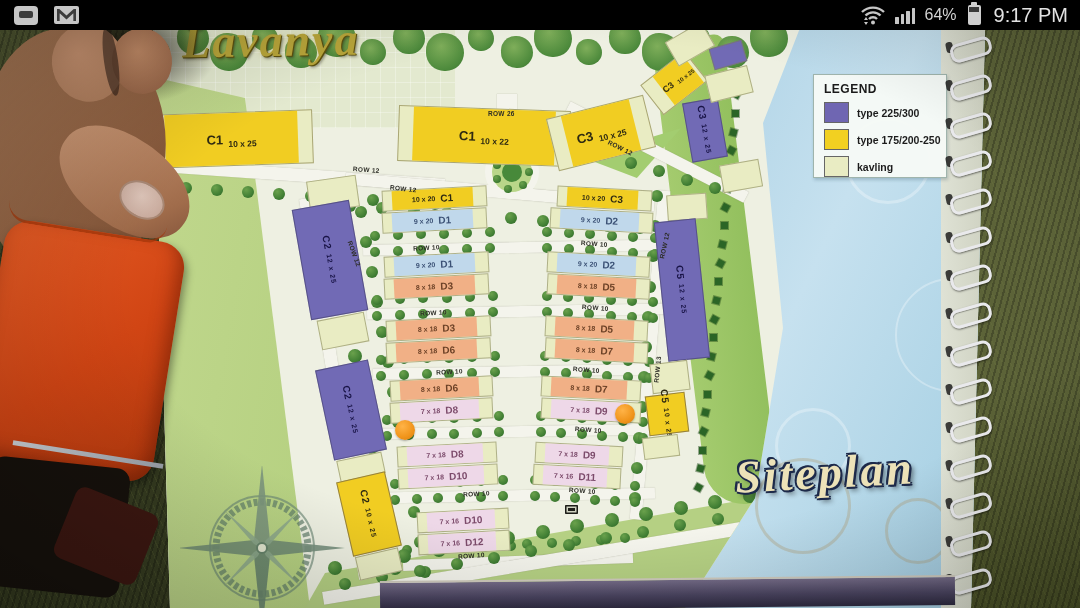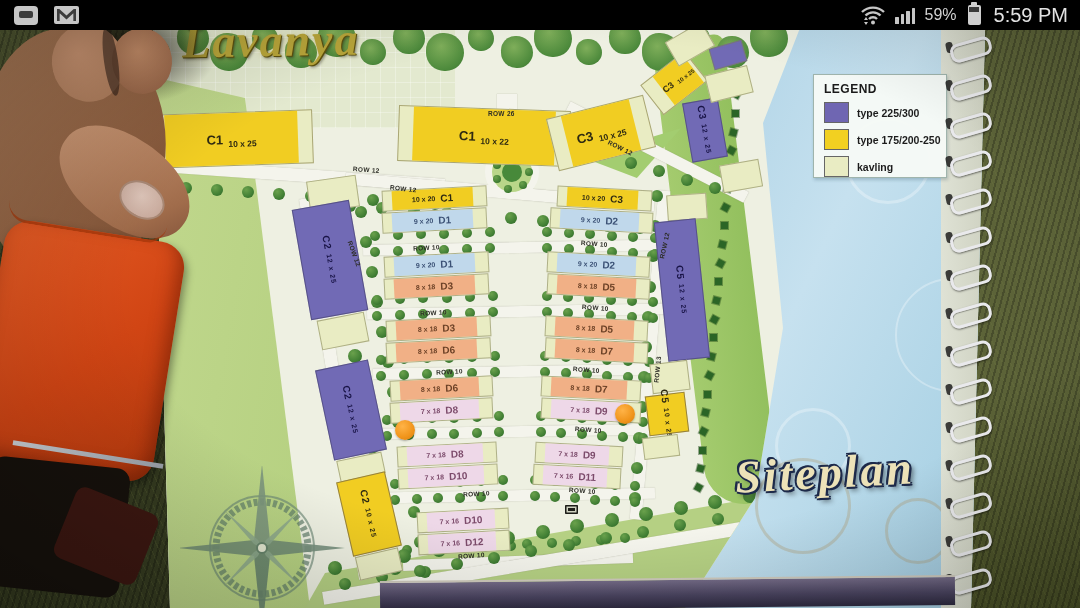--- a/index.html
+++ b/index.html
@@ -778,18 +778,18 @@
         <circle cx="13" cy="19.5" r="2" fill="#c6c6c6"></circle>
         <polygon points="4,17 8,17 6,14" fill="#c6c6c6"></polygon>
         <polygon points="4,19 8,19 6,22" fill="#c6c6c6"></polygon>
       </svg>
       <span class="sigbars">
           <i style="height: 7px;"></i>
           <i style="height: 10px;"></i>
           <i style="height: 13px;"></i>
           <i style="height: 16px;"></i>
         </span>
-      <span class="pct">59%</span>
+      <span class="pct">64%</span>
       <span class="batt"></span>
-      <span class="sbtime">5:59 PM</span>
+      <span class="sbtime">9:17 PM</span>
     </div>
   </div>
 </div>
 
 </body></html>

